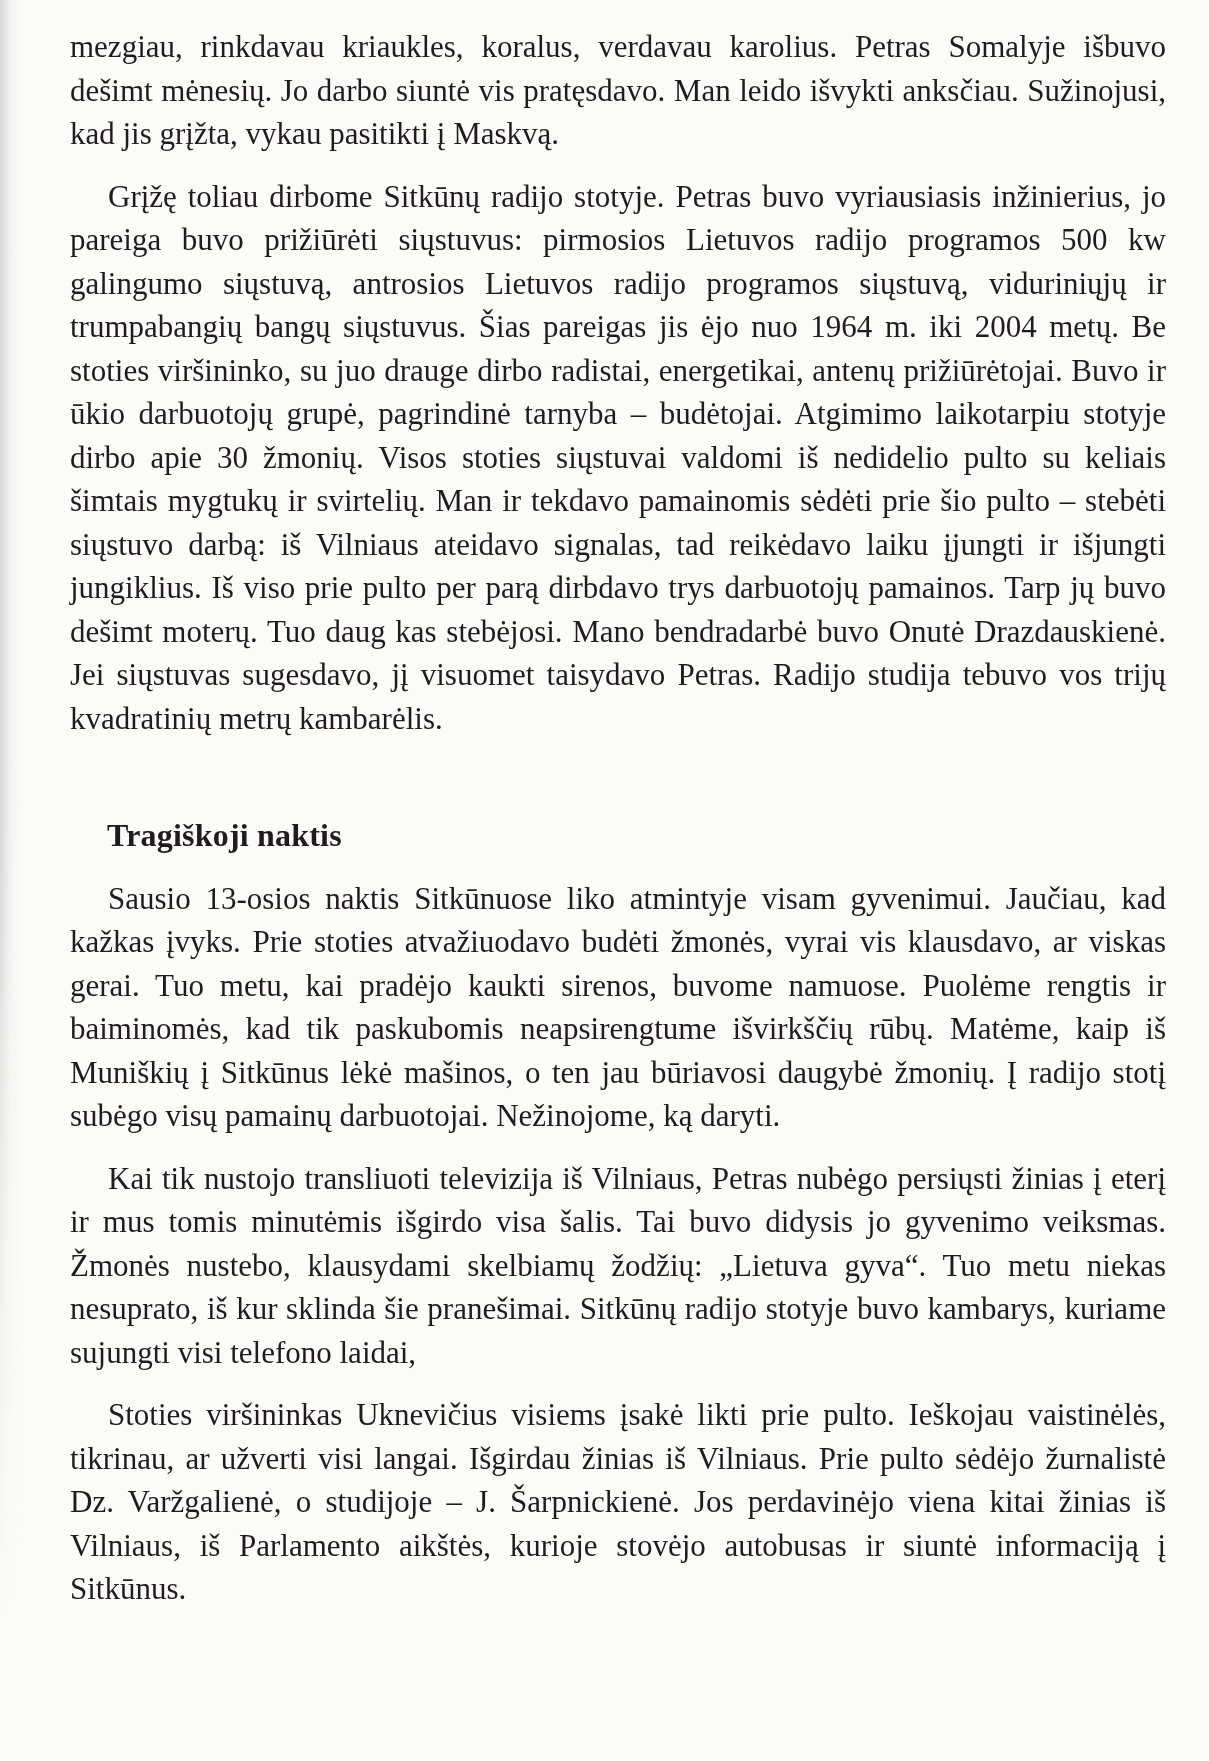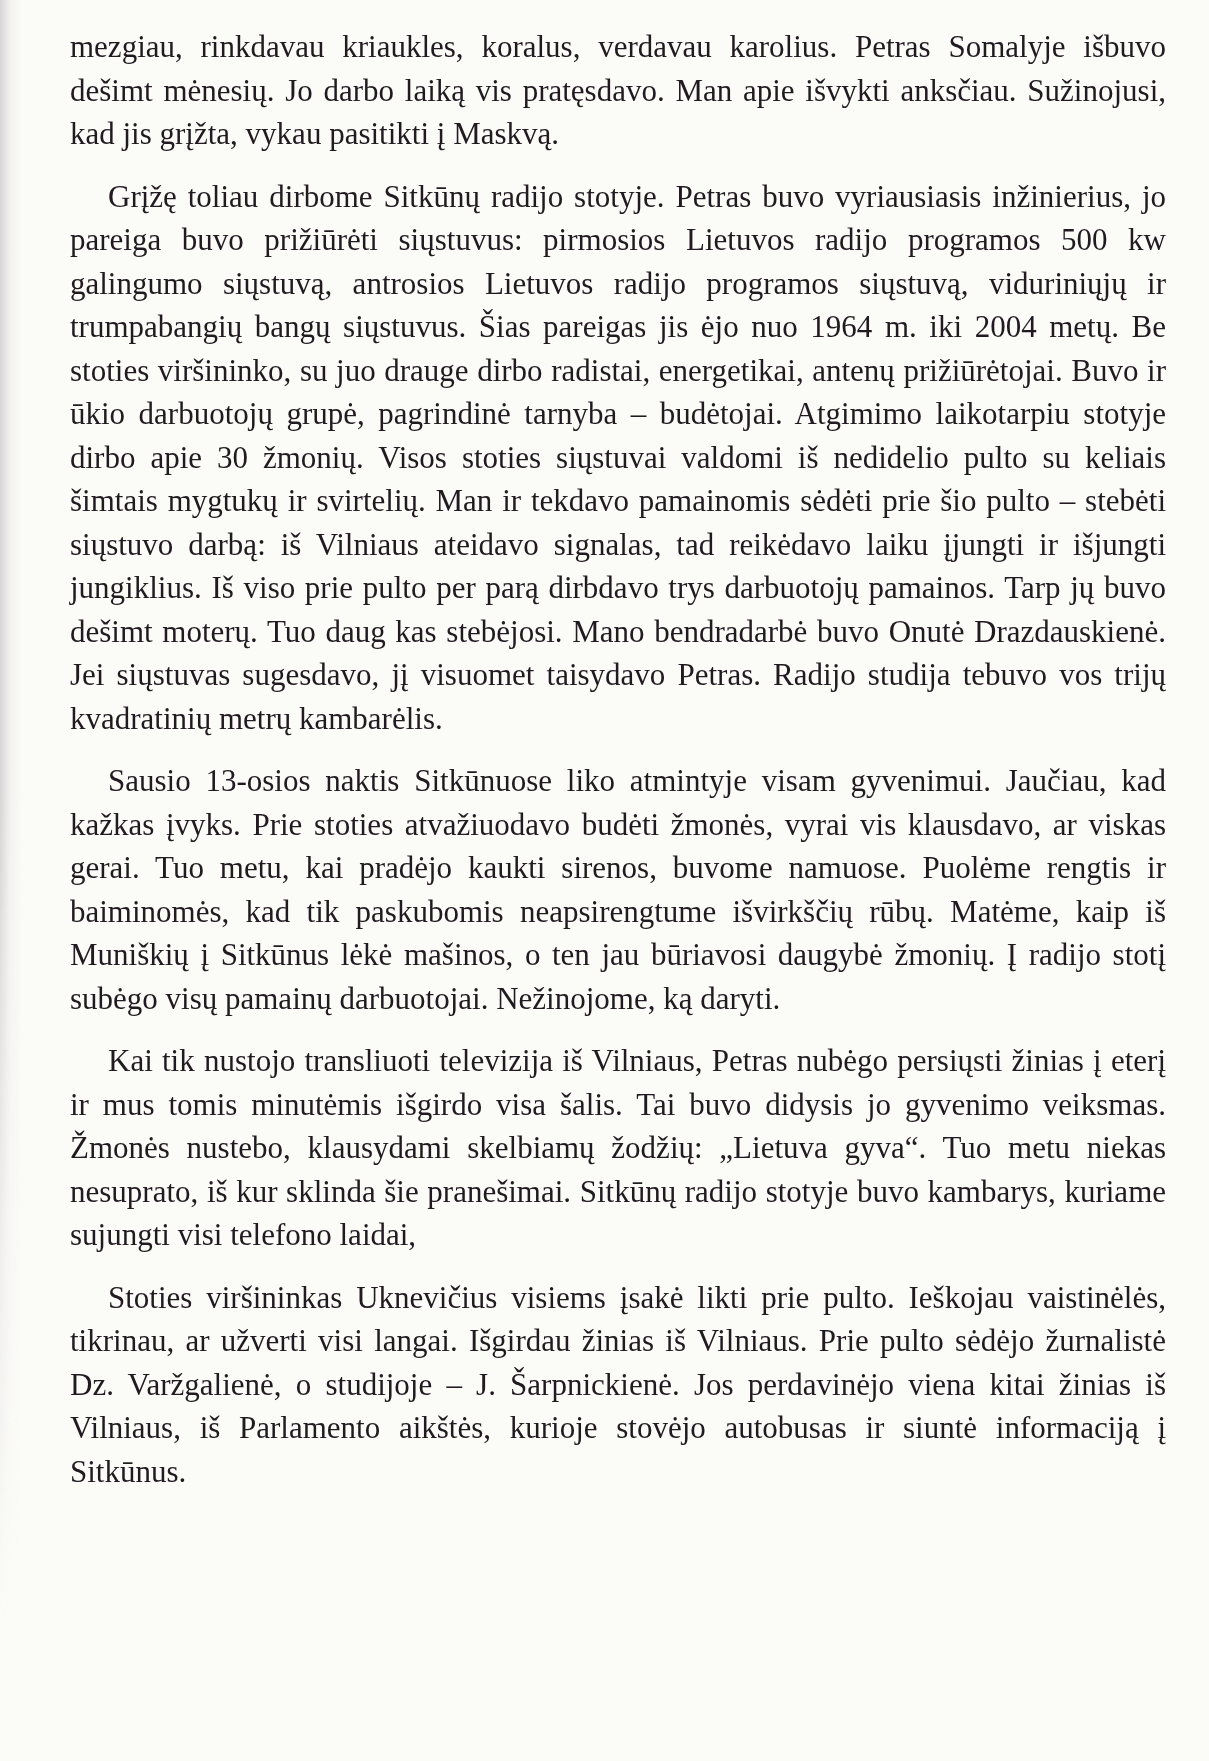--- a/index.html
+++ b/index.html
@@ -63,24 +63,25 @@
     letter-spacing: 0.2px;
   }
 </style>
 </head>
 <body>
 
 <div class="page">
   <div class="gutter-shadow"></div>
 
   <div class="text-col">
-    <p class="no-indent">mezgiau, rinkdavau kriaukles, koralus, verdavau karolius. Petras Somalyje išbuvo dešimt mėnesių. Jo darbo laiką vis pratęsdavo. Man apie išvykti anksčiau. Sužinojusi, kad jis grįžta, vykau pasitikti į Maskvą.</p>
+    <p class="no-indent">mezgiau, rinkdavau kriaukles, koralus, verdavau karolius. Petras Somalyje išbuvo dešimt mėnesių. Jo darbo siuntė vis pratęsdavo. Man leido išvykti anksčiau. Sužinojusi, kad jis grįžta, vykau pasitikti į Maskvą.</p>
 
     <p>Grįžę toliau dirbome Sitkūnų radijo stotyje. Petras buvo vyriausiasis inžinierius, jo pareiga buvo prižiūrėti siųstuvus: pirmosios Lietuvos radijo programos 500 kw galingumo siųstuvą, antrosios Lietuvos radijo programos siųstuvą, viduriniųjų ir trumpabangių bangų siųstuvus. Šias pareigas jis ėjo nuo 1964 m. iki 2004 metų. Be stoties viršininko, su juo drauge dirbo radistai, energetikai, antenų prižiūrėtojai. Buvo ir ūkio darbuotojų grupė, pagrindinė tarnyba – budėtojai. Atgimimo laikotarpiu stotyje dirbo apie 30 žmonių. Visos stoties siųstuvai valdomi iš nedidelio pulto su keliais šimtais mygtukų ir svirtelių. Man ir tekdavo pamainomis sėdėti prie šio pulto – stebėti siųstuvo darbą: iš Vilniaus ateidavo signalas, tad reikėdavo laiku įjungti ir išjungti jungiklius. Iš viso prie pulto per parą dirbdavo trys darbuotojų pamainos. Tarp jų buvo dešimt moterų. Tuo daug kas stebėjosi. Mano bendradarbė buvo Onutė Drazdauskienė. Jei siųstuvas sugesdavo, jį visuomet taisydavo Petras. Radijo studija tebuvo vos trijų kvadratinių metrų kambarėlis.</p>
 
+    <h2 class="section-heading">Tragiškoji naktis</h2>
 
     <p>Sausio 13-osios naktis Sitkūnuose liko atmintyje visam gyvenimui. Jaučiau, kad kažkas įvyks. Prie stoties atvažiuodavo budėti žmonės, vyrai vis klausdavo, ar viskas gerai. Tuo metu, kai pradėjo kaukti sirenos, buvome namuose. Puolėme rengtis ir baiminomės, kad tik paskubomis neapsirengtume išvirkščių rūbų. Matėme, kaip iš Muniškių į Sitkūnus lėkė mašinos, o ten jau būriavosi daugybė žmonių. Į radijo stotį subėgo visų pamainų darbuotojai. Nežinojome, ką daryti.</p>
 
     <p>Kai tik nustojo transliuoti televizija iš Vilniaus, Petras nubėgo persiųsti žinias į eterį ir mus tomis minutėmis išgirdo visa šalis. Tai buvo didysis jo gyvenimo veiksmas. Žmonės nustebo, klausydami skelbiamų žodžių: „Lietuva gyva“. Tuo metu niekas nesuprato, iš kur sklinda šie pranešimai. Sitkūnų radijo stotyje buvo kambarys, kuriame sujungti visi telefono laidai,</p>
 
     <p>Stoties viršininkas Uknevičius visiems įsakė likti prie pulto. Ieškojau vaistinėlės, tikrinau, ar užverti visi langai. Išgirdau žinias iš Vilniaus. Prie pulto sėdėjo žurnalistė Dz. Varžgalienė, o studijoje – J. Šarpnickienė. Jos perdavinėjo viena kitai žinias iš Vilniaus, iš Parlamento aikštės, kurioje stovėjo autobusas ir siuntė informaciją į Sitkūnus.</p>
   </div>
 </div>
 
 </body></html>

